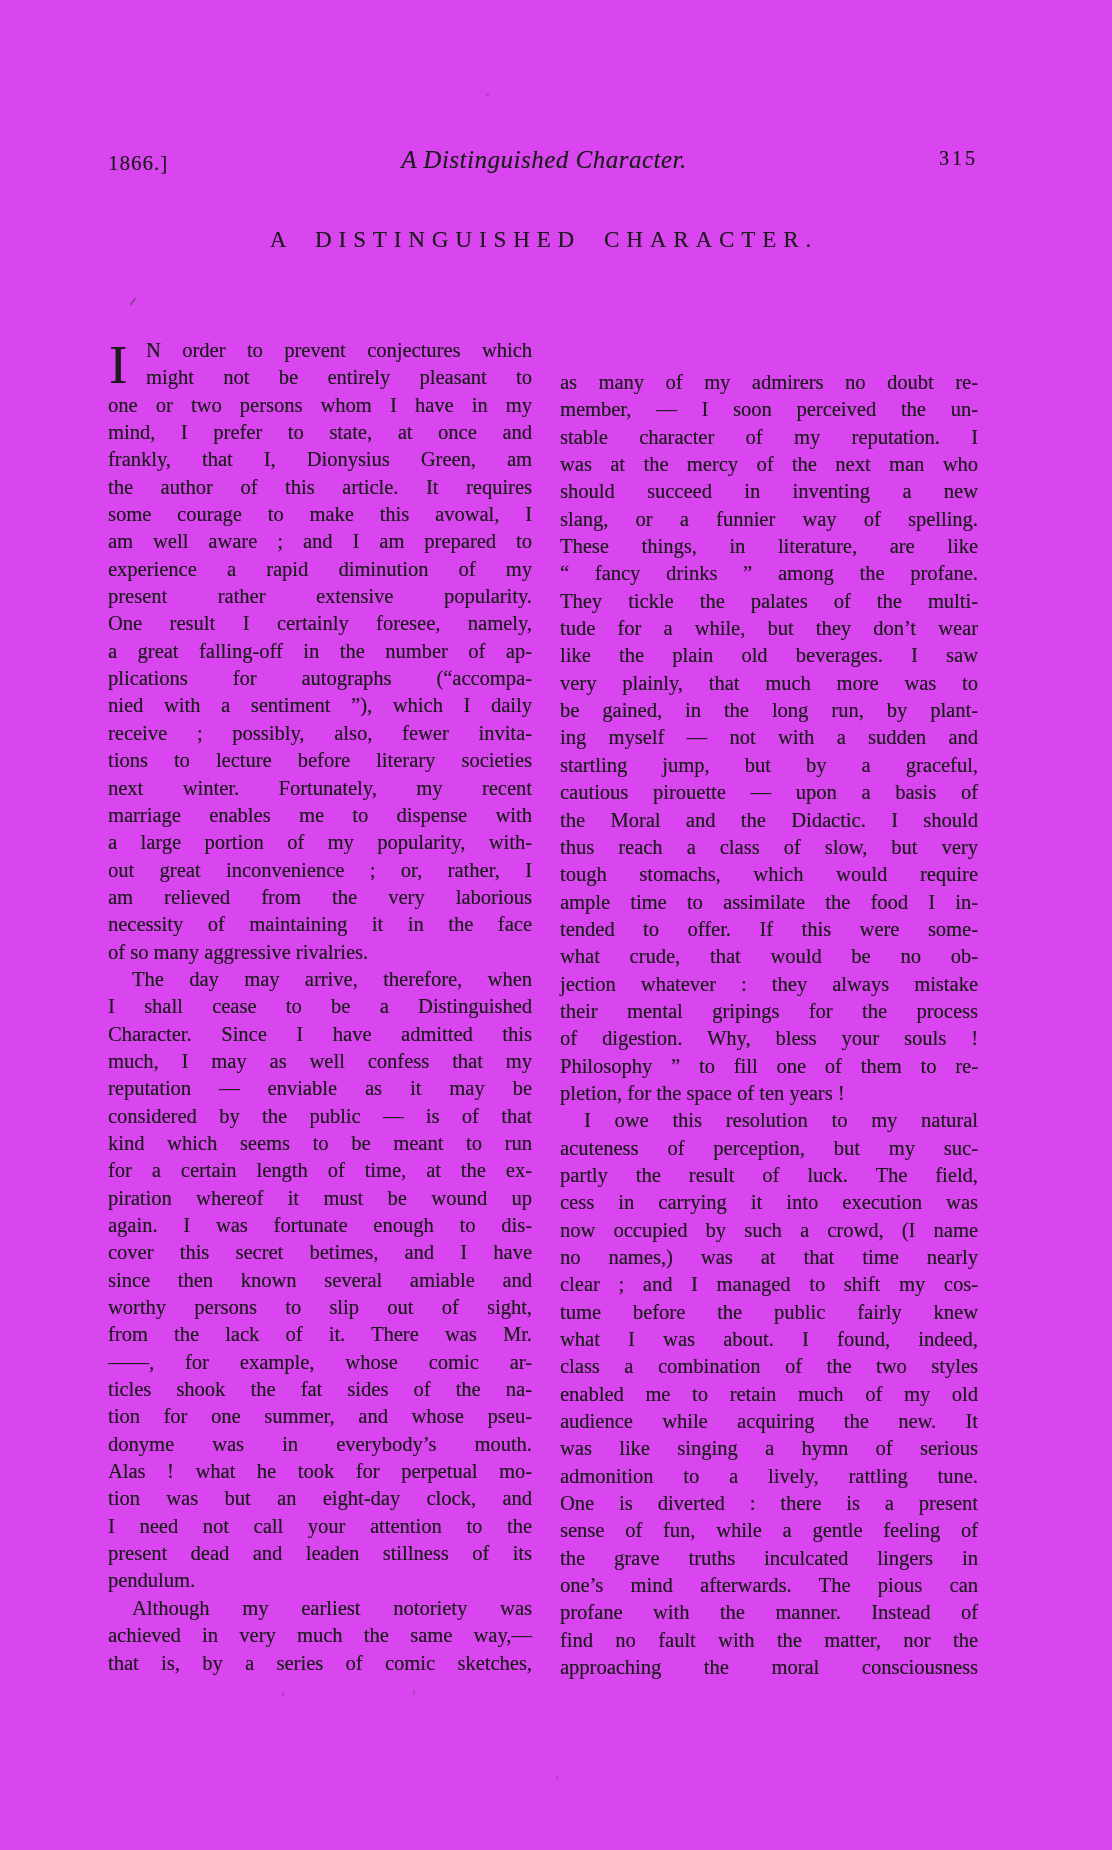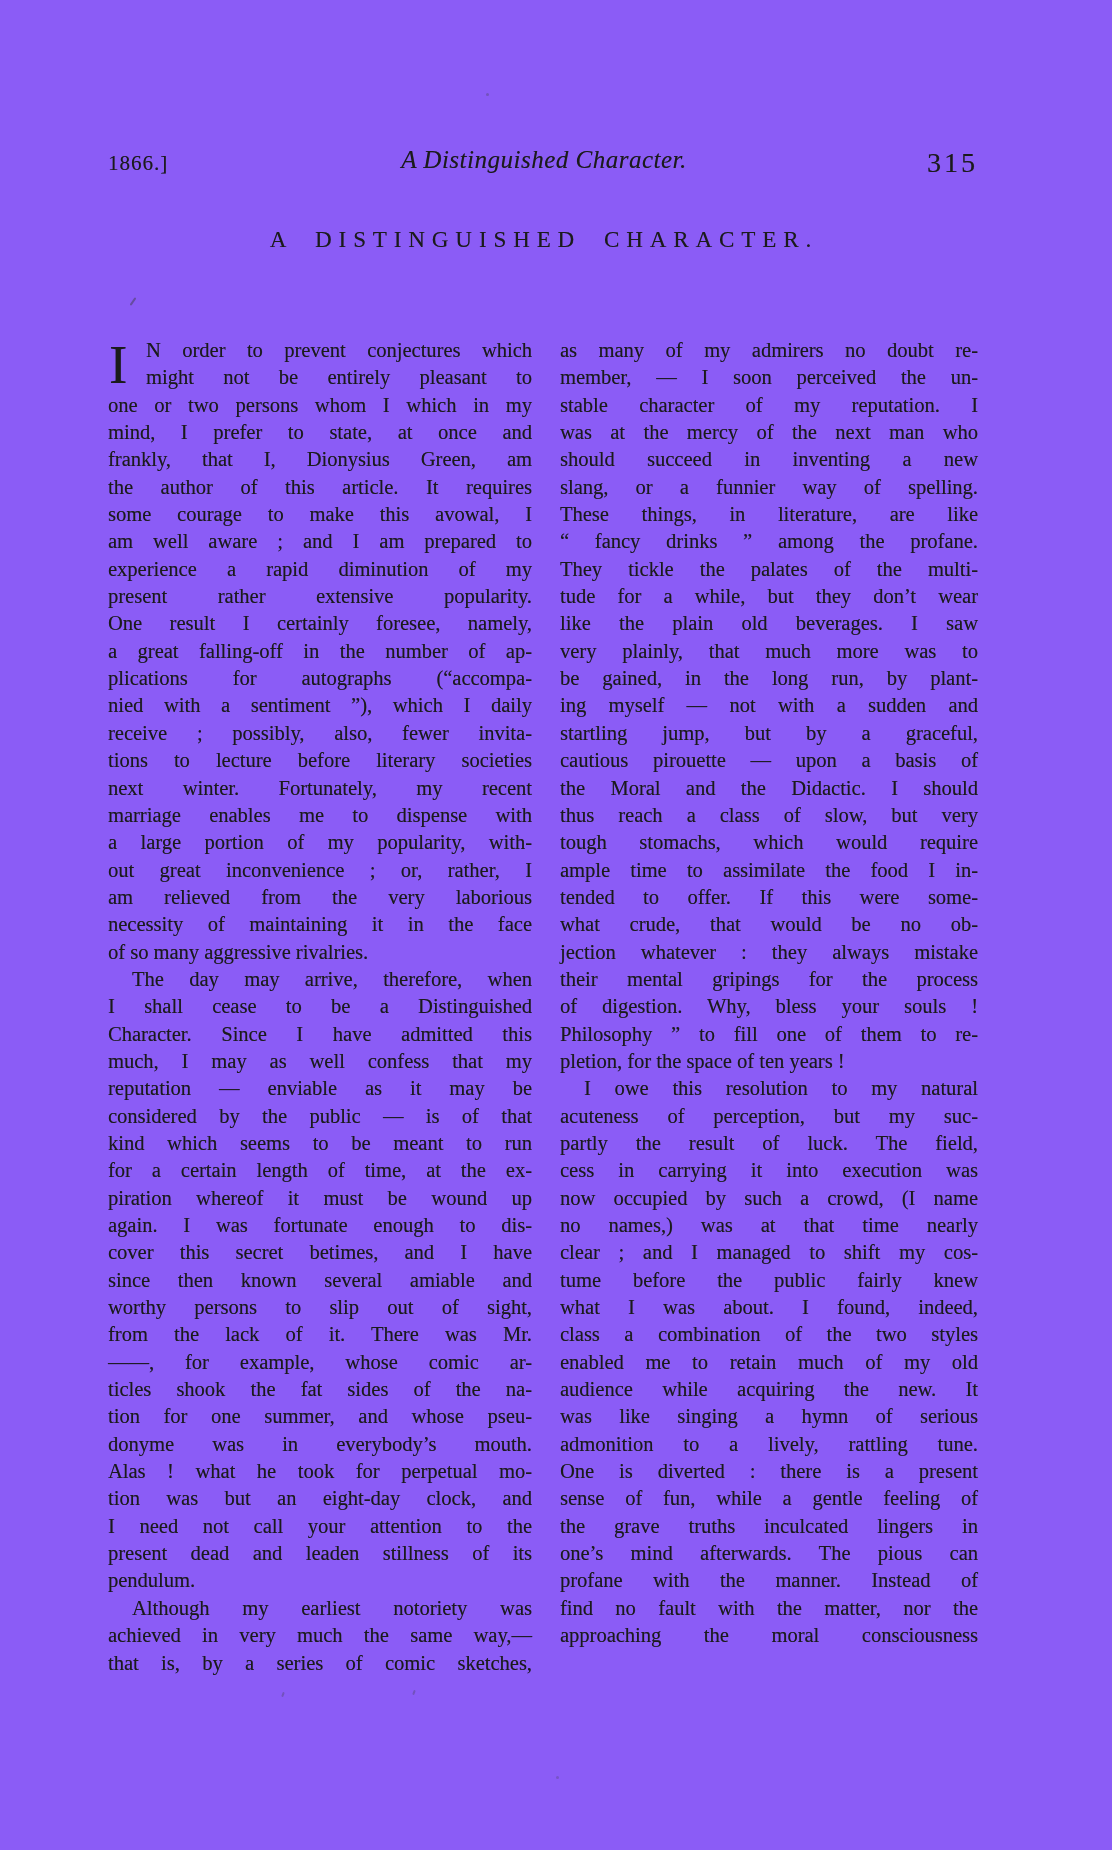--- a/index.html
+++ b/index.html
@@ -10,34 +10,34 @@
     font-family:"Liberation Serif","DejaVu Serif",serif;
     color:#1b1b1b;
     overflow:hidden;
   }
   .ink{text-shadow:0.2px 0.2px 0.3px rgba(20,20,20,0.45);}
 
   
   .header{position:absolute;top:146px;left:108px;width:872px;height:34px;}
   .hd-year{position:absolute;left:0;top:5px;font-size:21px;letter-spacing:1px;}
   .hd-running{position:absolute;left:0;right:0;top:0;text-align:center;font-style:italic;font-size:25px;letter-spacing:0.5px;}
-  .hd-pagenum{position:absolute;right:2px;top:1px;font-size:28px;letter-spacing:3px;}
+  .hd-pagenum{position:absolute;right:2px;top:1px;font-size:20px;letter-spacing:3px;}
 
   
   .title{
     position:absolute;top:227px;left:108px;width:872px;
     text-align:center;font-size:23px;
     letter-spacing:0.30em;word-spacing:0.45em;
   }
 
   
   .columns{position:absolute;top:337px;left:108px;display:flex;gap:28px;}
   .col{position:relative;}
   .col-left{width:424px;}
-  .col-right{width:418px;}
+  .col-right{width:418px;margin-top:32px;}
   .line{
     height:27.35px;line-height:27.35px;
     font-size:20.5px;
     text-align:justify;
     -moz-text-align-last:justify;
     text-align-last:justify;
     overflow:visible;
   }
   .line.nl{text-align-last:left;-moz-text-align-last:left;}
   .line.ind{padding-left:24px;}
@@ -49,35 +49,35 @@
 
   
   .speck{position:absolute;background:#3a3a3a;opacity:0.45;}
   .speck.dot{width:3px;height:3px;border-radius:50%;}
   .speck.scratch{width:2px;height:9px;transform:rotate(35deg);border-radius:1px;}
   .speck.comma{width:2px;height:5px;transform:rotate(20deg);border-radius:1px;opacity:0.3;}
 </style>
 </head>
 <body>
 
-<div class="page" style="background: #8b5cf6; color: rgb(27, 27, 27);">
+<div class="page" style="background: #d946ef; color: rgb(27, 27, 27);">
 
   <div class="header ink">
     <span class="hd-year">1866.]</span>
     <span class="hd-running">A Distinguished Character.</span>
     <span class="hd-pagenum">315</span>
   </div>
 
   <div class="title ink">A DISTINGUISHED CHARACTER.</div>
 
   <div class="columns">
     <div class="col col-left ink" id="col-left">
         <div class="line dc">N order to prevent conjectures which</div>
         <div class="line dc">might not be entirely pleasant to</div>
-        <div class="line">one or two persons whom I which in my</div>
+        <div class="line">one or two persons whom I have in my</div>
         <div class="line">mind, I prefer to state, at once and</div>
         <div class="line">frankly, that I, Dionysius Green, am</div>
         <div class="line">the author of this article.  It requires</div>
         <div class="line">some courage to make this avowal, I</div>
         <div class="line">am well aware ; and I am prepared to</div>
         <div class="line">experience a rapid diminution of my</div>
         <div class="line">present rather extensive popularity.</div>
         <div class="line">One result I certainly foresee, namely,</div>
         <div class="line">a great falling-off in the number of ap-</div>
         <div class="line">plications for autographs (“accompa-</div>

